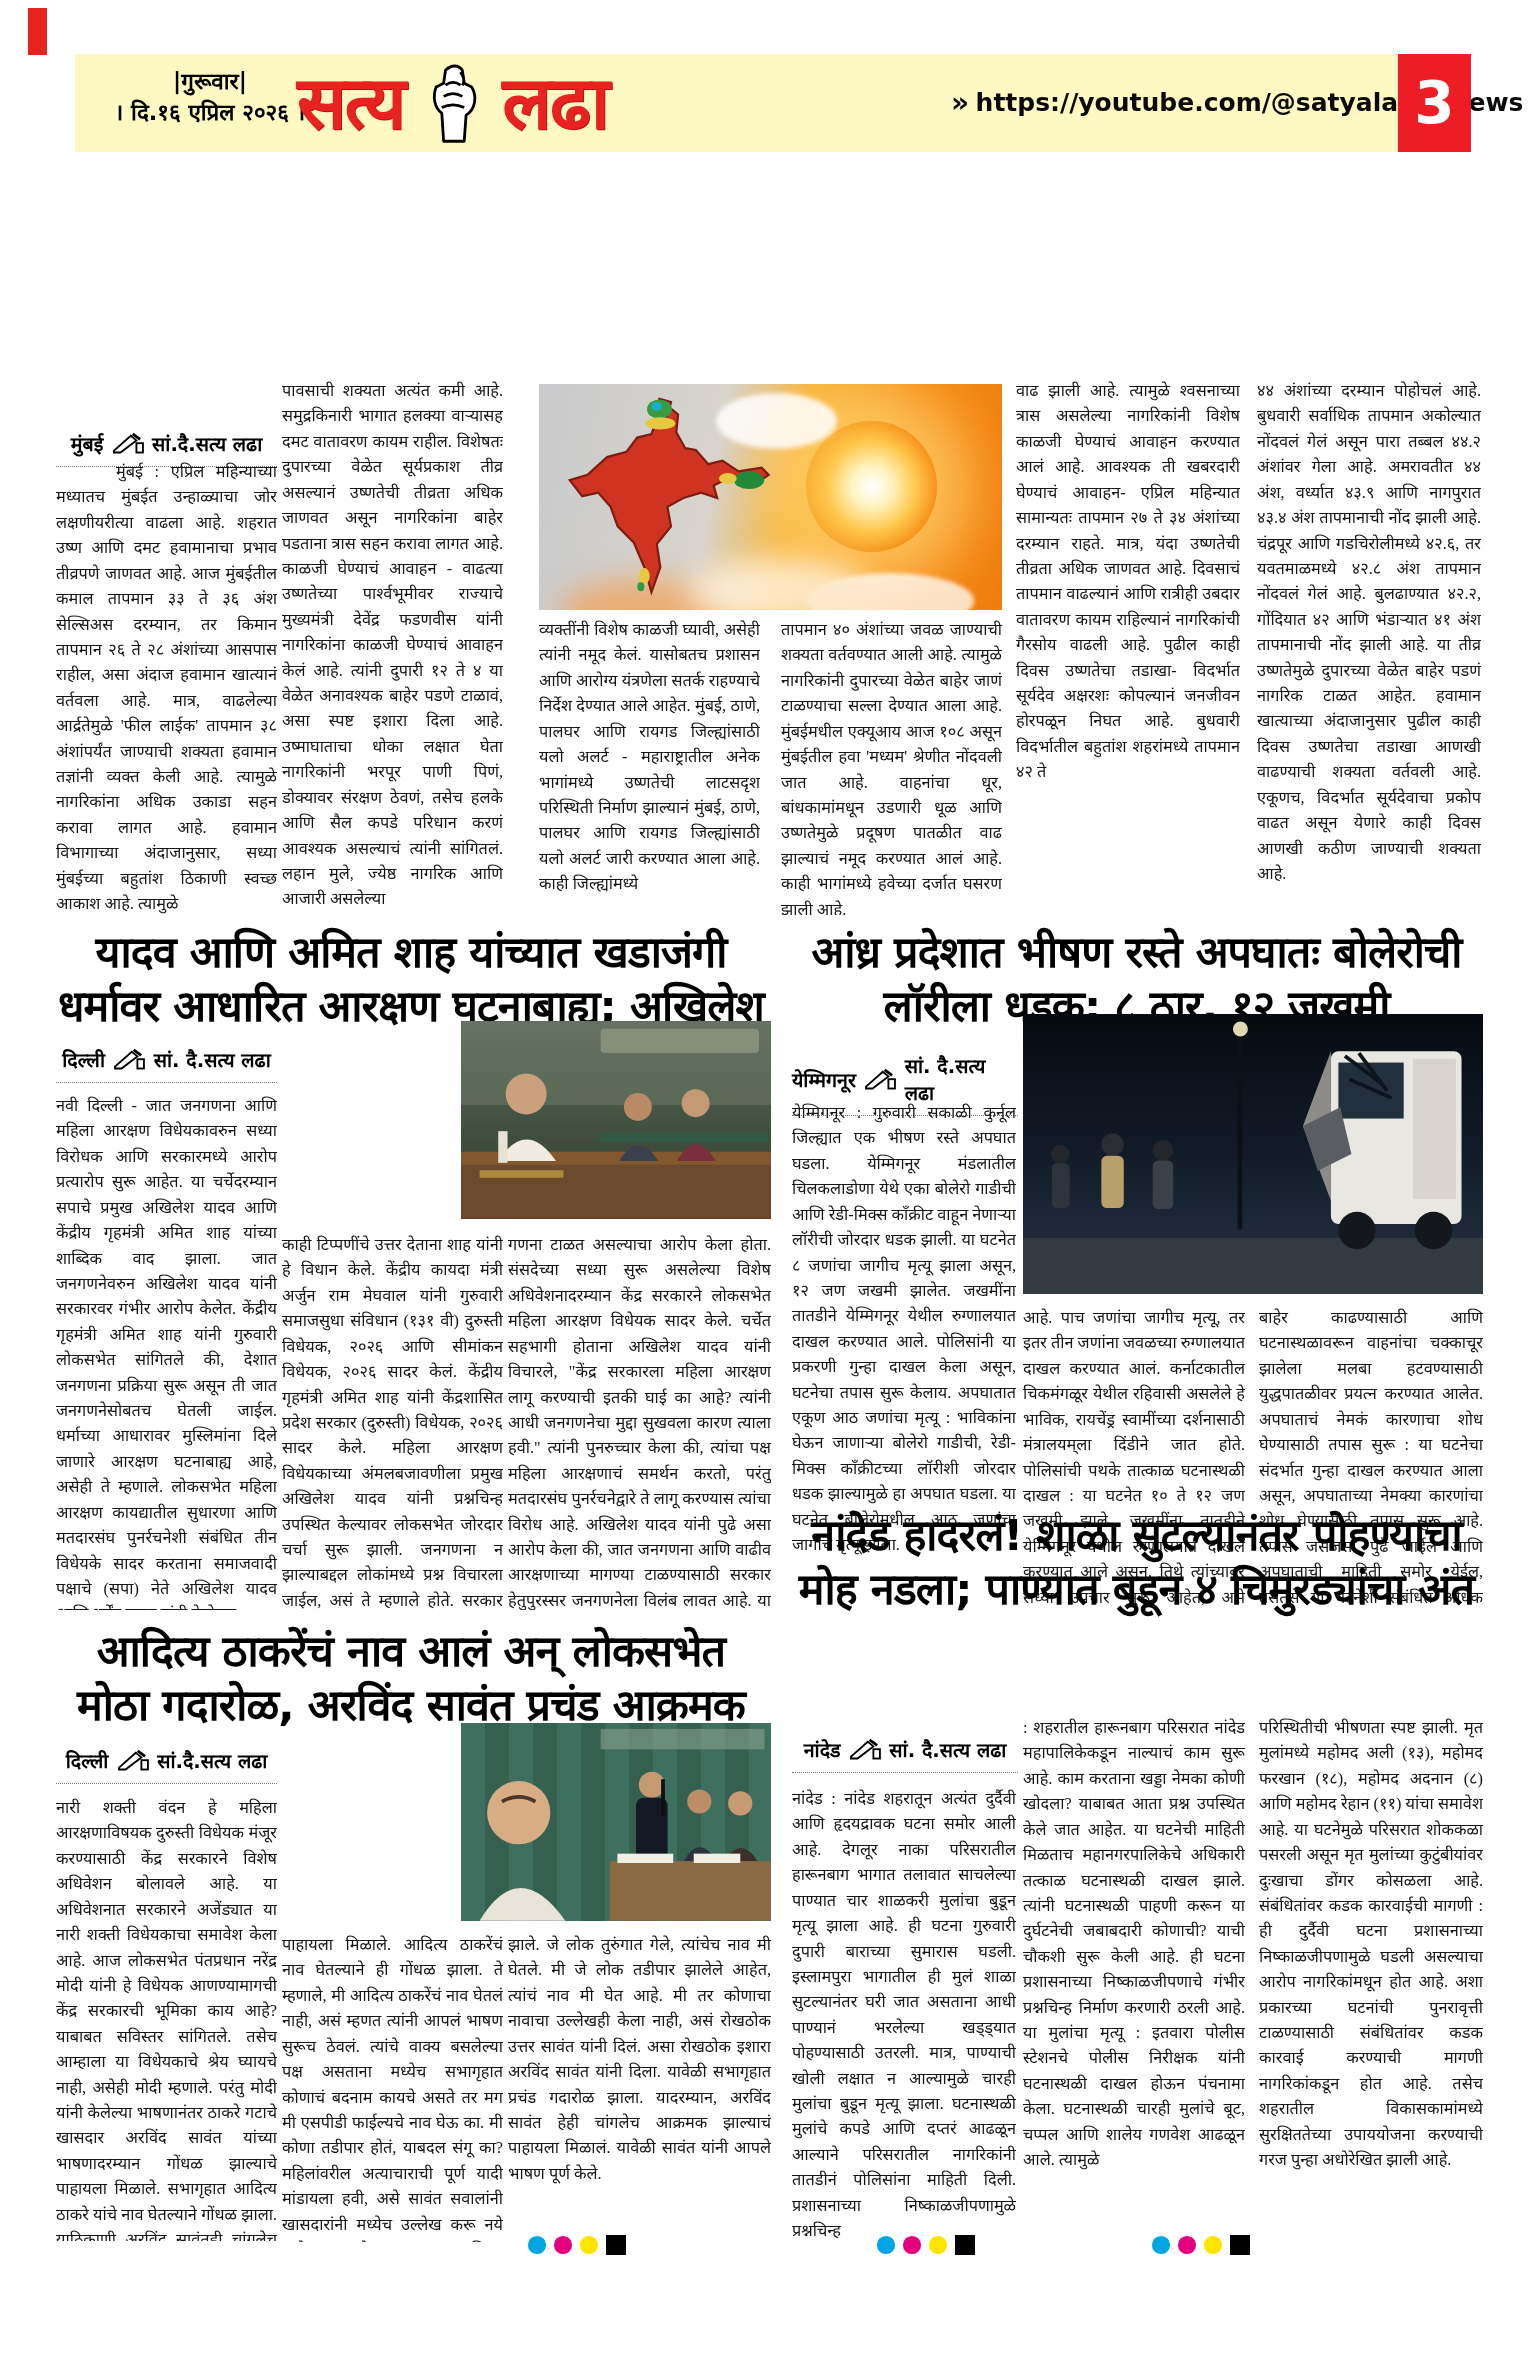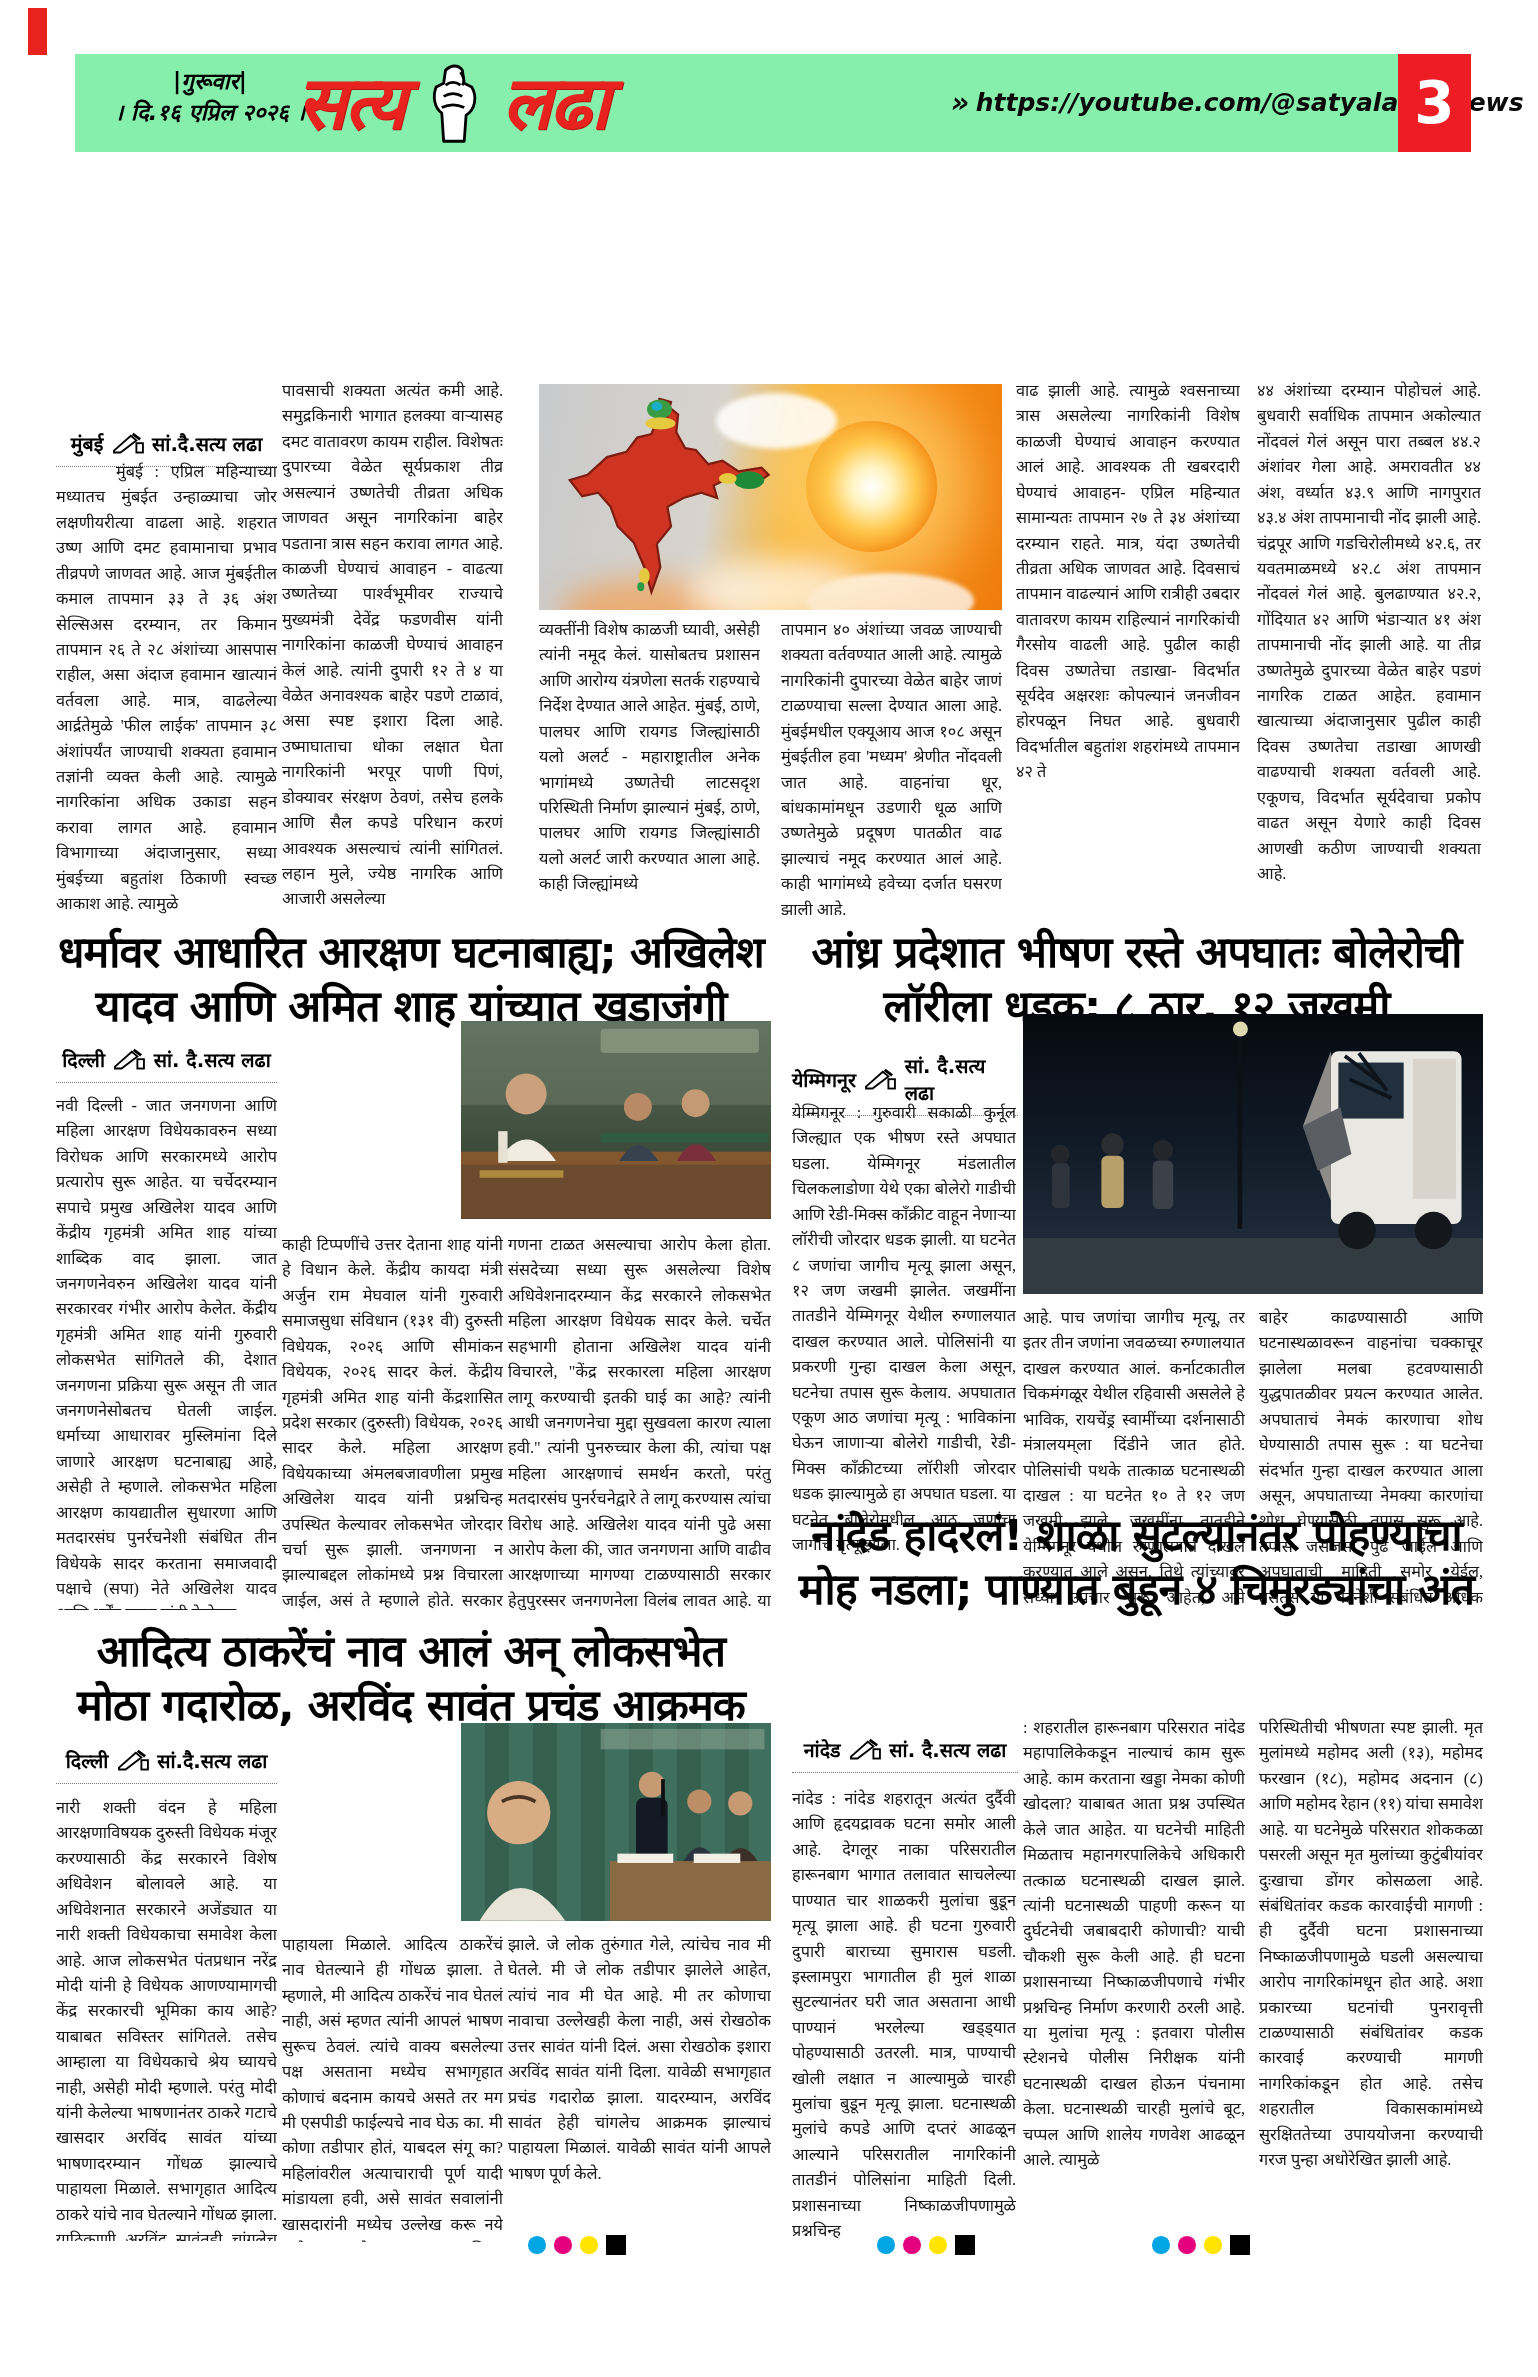--- a/index.html
+++ b/index.html
@@ -2,21 +2,21 @@
 <html style="font-size:15px"><head>
 <meta charset="utf-8">
 <style>
   html,body{margin:0;padding:0;background:#ffffff;}
   .sheet{
     position:relative;width:1538px;height:2377px;background:#ffffff;overflow:hidden;
     font-family:"Liberation Serif","DejaVu Serif",serif;color:#111;
   }
   
   .corner-mark{position:absolute;left:28px;top:7.5px;width:18.6px;height:47px;background:#e8231f;}
-  .header-bar{position:absolute;left:75px;top:54px;width:1396px;height:98px;background:#86efac;font-style:italic;}
+  .header-bar{position:absolute;left:75px;top:54px;width:1396px;height:98px;background:#fef9c3;}
   .daydate{position:absolute;left:28px;top:13px;width:214px;text-align:center;
     font-family:"DejaVu Sans",sans-serif;font-weight:700;color:#000;}
   .daydate .day{font-size:22.4px;line-height:1.3;}
   .daydate .date{font-size:22.4px;line-height:1.5;}
   .masthead{position:absolute;left:222px;top:1.9px;height:93px;display:flex;align-items:center;gap:19px;}
   .masthead .m-word{font-family:"DejaVu Sans",sans-serif;font-weight:900;font-size:73px;
     color:#e8231f;letter-spacing:-1.9px;line-height:1;text-shadow:0.9px 0.9px 0 #b91410;}
   .fist{width:60px;height:86px;flex:0 0 auto;}
   .yt-row{position:absolute;left:876px;top:32px;display:flex;align-items:center;gap:9.3px;
     font-family:"DejaVu Sans",sans-serif;font-weight:700;font-size:25px;color:#0a0a0a;}
@@ -115,22 +115,22 @@
       <ellipse cx="100" cy="218" rx="4" ry="5" fill="#2f9b42"></ellipse>
     </svg>
   </div>
 
   <div class="col" style="left:539px;top:617px;height:298px;"><span class="ctext">व्यक्तींनी विशेष काळजी घ्यावी, असेही त्यांनी नमूद केलं. यासोबतच प्रशासन आणि आरोग्य यंत्रणेला सतर्क राहण्याचे निर्देश देण्यात आले आहेत. मुंबई, ठाणे, पालघर आणि रायगड जिल्ह्यांसाठी यलो अलर्ट - महाराष्ट्रातील अनेक भागांमध्ये उष्णतेची लाटसदृश परिस्थिती निर्माण झाल्यानं मुंबई, ठाणे, पालघर आणि रायगड जिल्ह्यांसाठी यलो अलर्ट जारी करण्यात आला आहे. काही जिल्ह्यांमध्ये</span></div>
   <div class="col" style="left:781px;top:617px;height:298px;"><span class="ctext">तापमान ४० अंशांच्या जवळ जाण्याची शक्यता वर्तवण्यात आली आहे. त्यामुळे नागरिकांनी दुपारच्या वेळेत बाहेर जाणं टाळण्याचा सल्ला देण्यात आला आहे. मुंबईमधील एक्यूआय आज १०८ असून मुंबईतील हवा 'मध्यम' श्रेणीत नोंदवली जात आहे. वाहनांचा धूर, बांधकामांमधून उडणारी धूळ आणि उष्णतेमुळे प्रदूषण पातळीत वाढ झाल्याचं नमूद करण्यात आलं आहे. काही भागांमध्ये हवेच्या दर्जात घसरण झाली आहे.</span></div>
   <div class="col" style="left:1016px;top:378px;width:224px;height:539px;"><span class="ctext">वाढ झाली आहे. त्यामुळे श्वसनाच्या त्रास असलेल्या नागरिकांनी विशेष काळजी घेण्याचं आवाहन करण्यात आलं आहे. आवश्यक ती खबरदारी घेण्याचं आवाहन- एप्रिल महिन्यात सामान्यतः तापमान २७ ते ३४ अंशांच्या दरम्यान राहते. मात्र, यंदा उष्णतेची तीव्रता अधिक जाणवत आहे. दिवसाचं तापमान वाढल्यानं आणि रात्रीही उबदार वातावरण कायम राहिल्यानं नागरिकांची गैरसोय वाढली आहे. पुढील काही दिवस उष्णतेचा तडाखा- विदर्भात सूर्यदेव अक्षरशः कोपल्यानं जनजीवन होरपळून निघत आहे. बुधवारी विदर्भातील बहुतांश शहरांमध्ये तापमान ४२ ते</span></div>
   <div class="col" style="left:1257px;top:378px;width:224px;height:539px;"><span class="ctext">४४ अंशांच्या दरम्यान पोहोचलं आहे. बुधवारी सर्वाधिक तापमान अकोल्यात नोंदवलं गेलं असून पारा तब्बल ४४.२ अंशांवर गेला आहे. अमरावतीत ४४ अंश, वर्ध्यात ४३.९ आणि नागपुरात ४३.४ अंश तापमानाची नोंद झाली आहे. चंद्रपूर आणि गडचिरोलीमध्ये ४२.६, तर यवतमाळमध्ये ४२.८ अंश तापमान नोंदवलं गेलं आहे. बुलढाण्यात ४२.२, गोंदियात ४२ आणि भंडाऱ्यात ४१ अंश तापमानाची नोंद झाली आहे. या तीव्र उष्णतेमुळे दुपारच्या वेळेत बाहेर पडणं नागरिक टाळत आहेत. हवामान खात्याच्या अंदाजानुसार पुढील काही दिवस उष्णतेचा तडाखा आणखी वाढण्याची शक्यता वर्तवली आहे. एकूणच, विदर्भात सूर्यदेवाचा प्रकोप वाढत असून येणारे काही दिवस आणखी कठीण जाण्याची शक्यता आहे.</span></div>
 
   <div class="sec-headline" style="left:51px;top:925px;width:720px;">
+    <div>यादव आणि अमित शाह यांच्यात खडाजंगी</div>
     <div>धर्मावर आधारित आरक्षण घटनाबाह्य; अखिलेश</div>
-    <div>यादव आणि अमित शाह यांच्यात खडाजंगी</div>
   </div>
 
   <div class="byline" style="left:56px;top:1046px;">
     <span>दिल्ली</span>
     <svg class="pen-icon" viewBox="0 0 34 24">
       <path d="M2 20 L20 4 L26 9 L9 22 L2 22 Z" fill="#fff" stroke="#000" stroke-width="2"></path>
       <path d="M22 2 L30 8" stroke="#000" stroke-width="3"></path>
       <rect x="26" y="12" width="7" height="10" fill="#fff" stroke="#000" stroke-width="2"></rect>
     </svg>
     <span>सां. दै.सत्य लढा</span>

